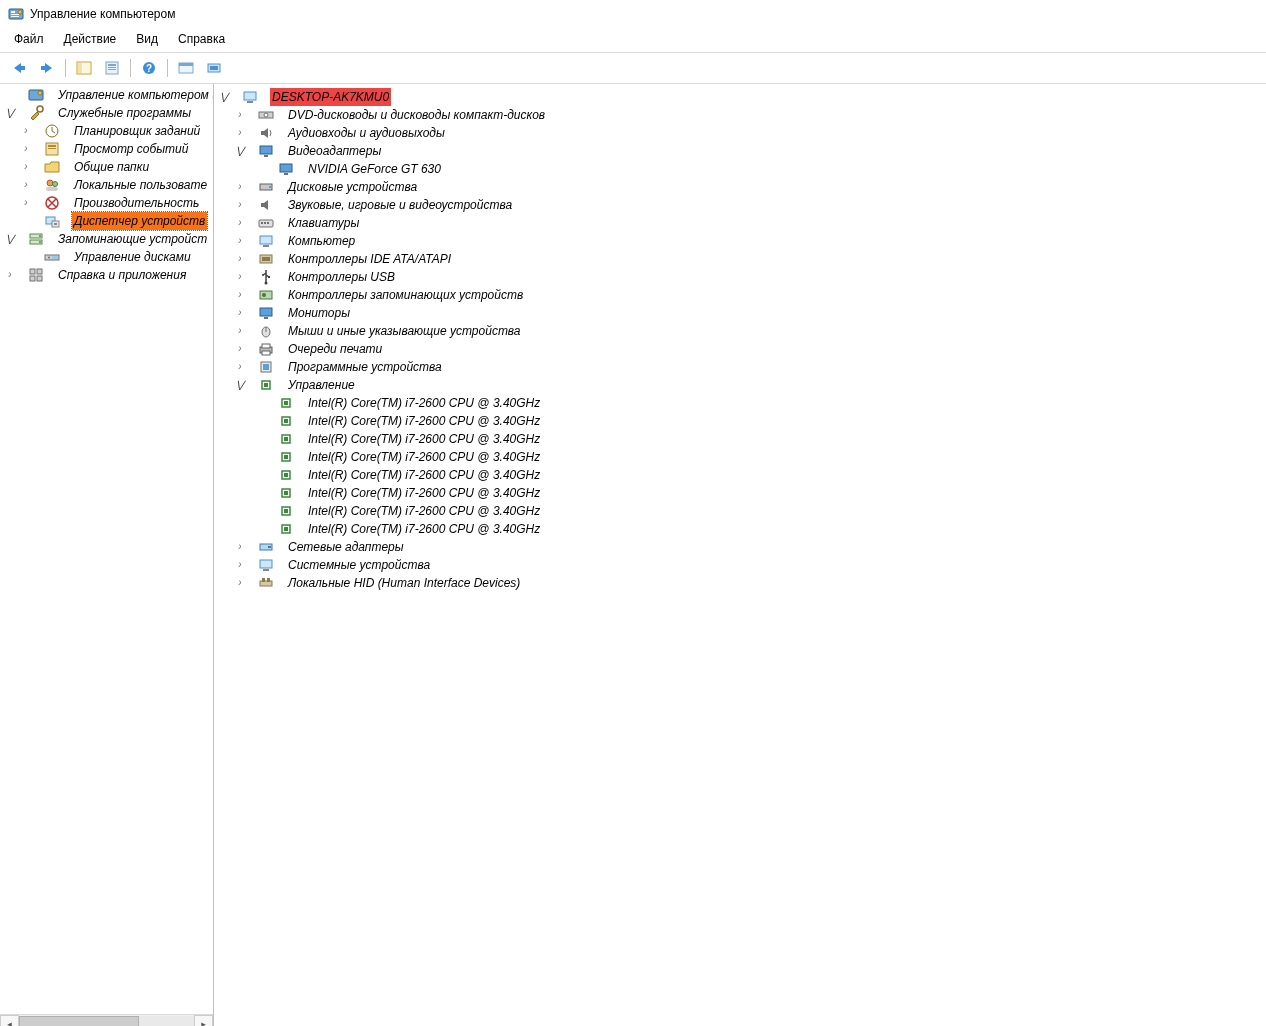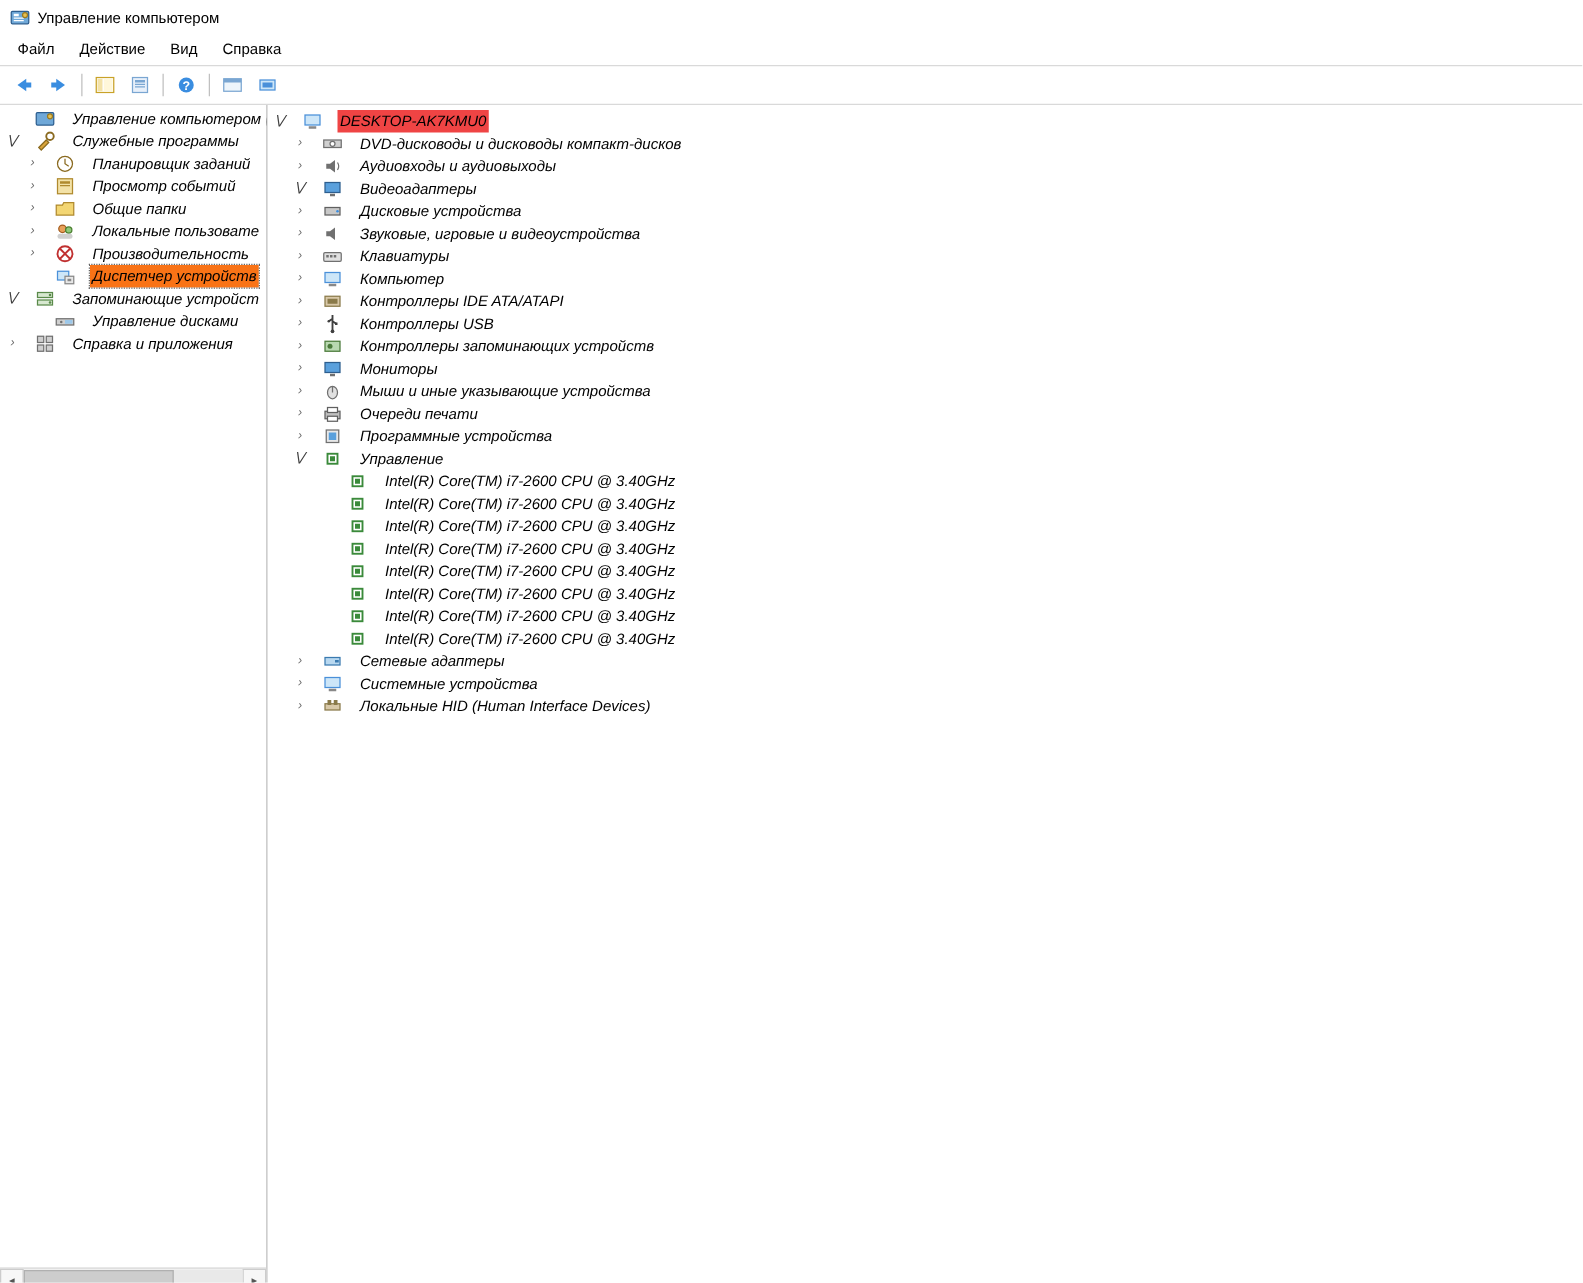--- a/index.html
+++ b/index.html
@@ -387,20 +387,30 @@
         <span class="toggler open">⋁</span>
         <span class="ico">
             <svg width="16" height="16" viewBox="0 0 16 16">
               <rect x="2" y="3" width="12" height="8" fill="#5aa0dc" stroke="#2d5e8f"></rect>
               <rect x="6" y="12" width="4" height="2" fill="#707070"></rect>
             </svg>
           </span>
         <span class="label">Видеоадаптеры</span>
       </div>
 
+      <div class="row r-indent2">
+        <span class="toggler" style="width:12px"></span>
+        <span class="ico">
+            <svg width="16" height="16" viewBox="0 0 16 16">
+              <rect x="2" y="3" width="12" height="8" fill="#5aa0dc" stroke="#2d5e8f"></rect>
+              <rect x="6" y="12" width="4" height="2" fill="#707070"></rect>
+            </svg>
+          </span>
+        <span class="label">NVIDIA GeForce GT 630</span>
+      </div>
 
       <div class="row r-indent1">
         <span class="toggler">›</span>
         <span class="ico">
             <svg width="16" height="16" viewBox="0 0 16 16">
               <rect x="2" y="5" width="12" height="6" fill="#c8c8c8" stroke="#606060"></rect>
               <circle cx="12" cy="8" r="1" fill="#3a8de0"></circle>
             </svg>
           </span>
         <span class="label">Дисковые устройства</span>

